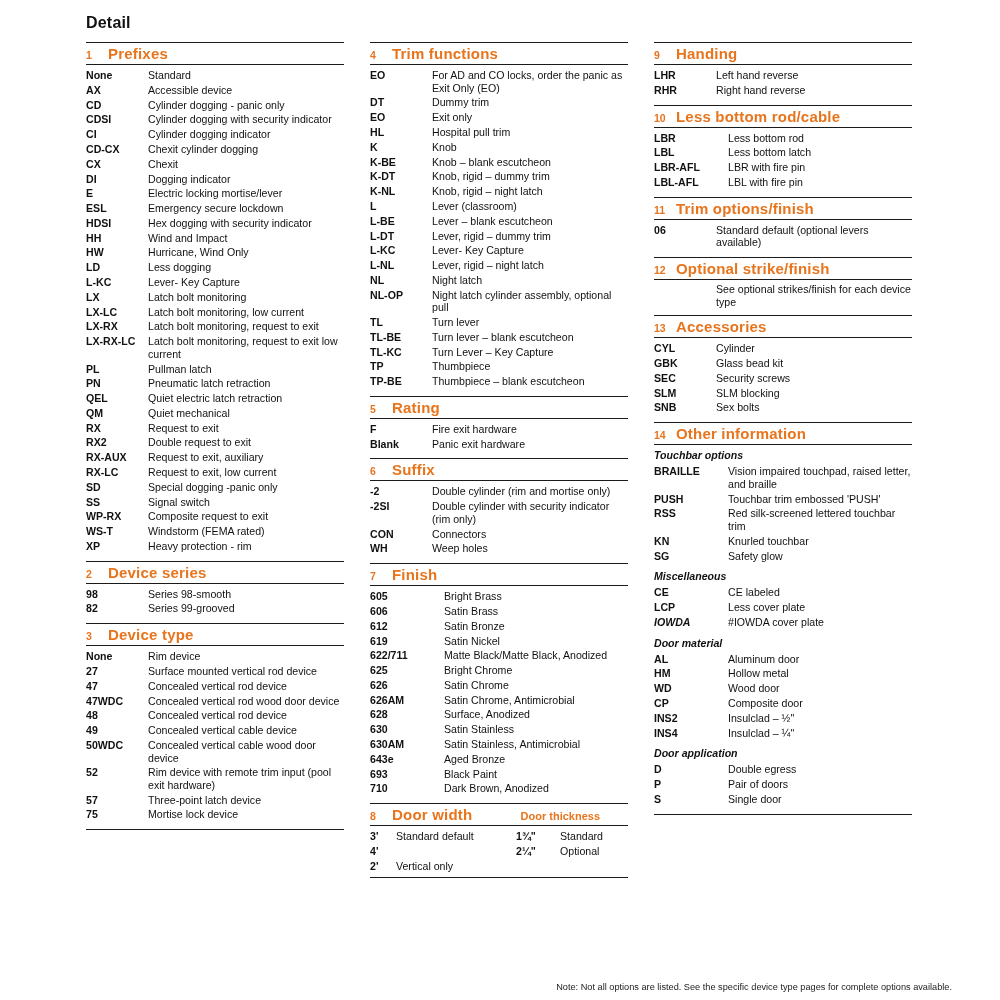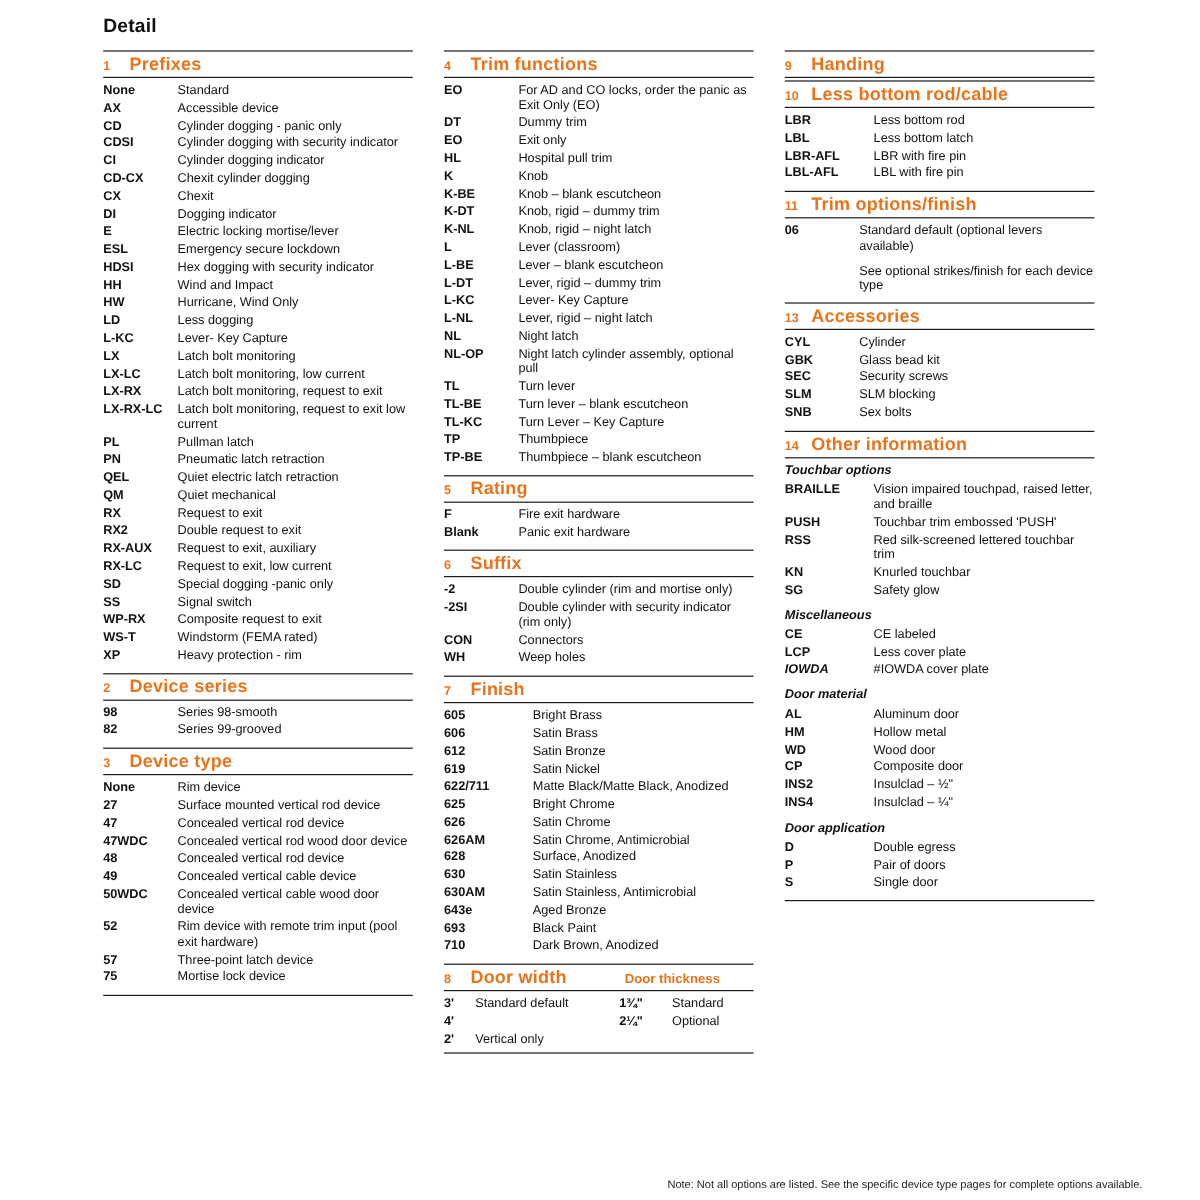--- a/index.html
+++ b/index.html
@@ -578,20 +578,32 @@
 
     </div>
 
     <div class="col col-3">
 
       <div class="sec">
         <div class="sec-hd">
           <span class="sec-num">9</span>
           <span class="sec-title">Handing</span>
         </div>
+        <table class="rows">
+          <tbody>
+            <tr>
+                <td class="code">LHR</td>
+                <td class="desc">Left hand reverse</td>
+              </tr>
+            <tr>
+                <td class="code">RHR</td>
+                <td class="desc">Right hand reverse</td>
+              </tr>
+          </tbody>
+        </table>
       </div>
 
       <div class="sec">
         <div class="sec-hd">
           <span class="sec-num">10</span>
           <span class="sec-title">Less bottom rod/cable</span>
         </div>
         <table class="rows">
           <tbody>
             <tr>
@@ -623,20 +635,24 @@
           <tbody>
             <tr>
                 <td class="code">06</td>
                 <td class="desc">Standard default (optional levers available)</td>
               </tr>
           </tbody>
         </table>
       </div>
 
       <div class="sec">
+        <div class="sec-hd">
+          <span class="sec-num">12</span>
+          <span class="sec-title">Optional strike/finish</span>
+        </div>
         <div class="indent-note">See optional strikes/finish for each device type</div>
       </div>
 
       <div class="sec">
         <div class="sec-hd">
           <span class="sec-num">13</span>
           <span class="sec-title">Accessories</span>
         </div>
         <table class="rows">
           <tbody>

